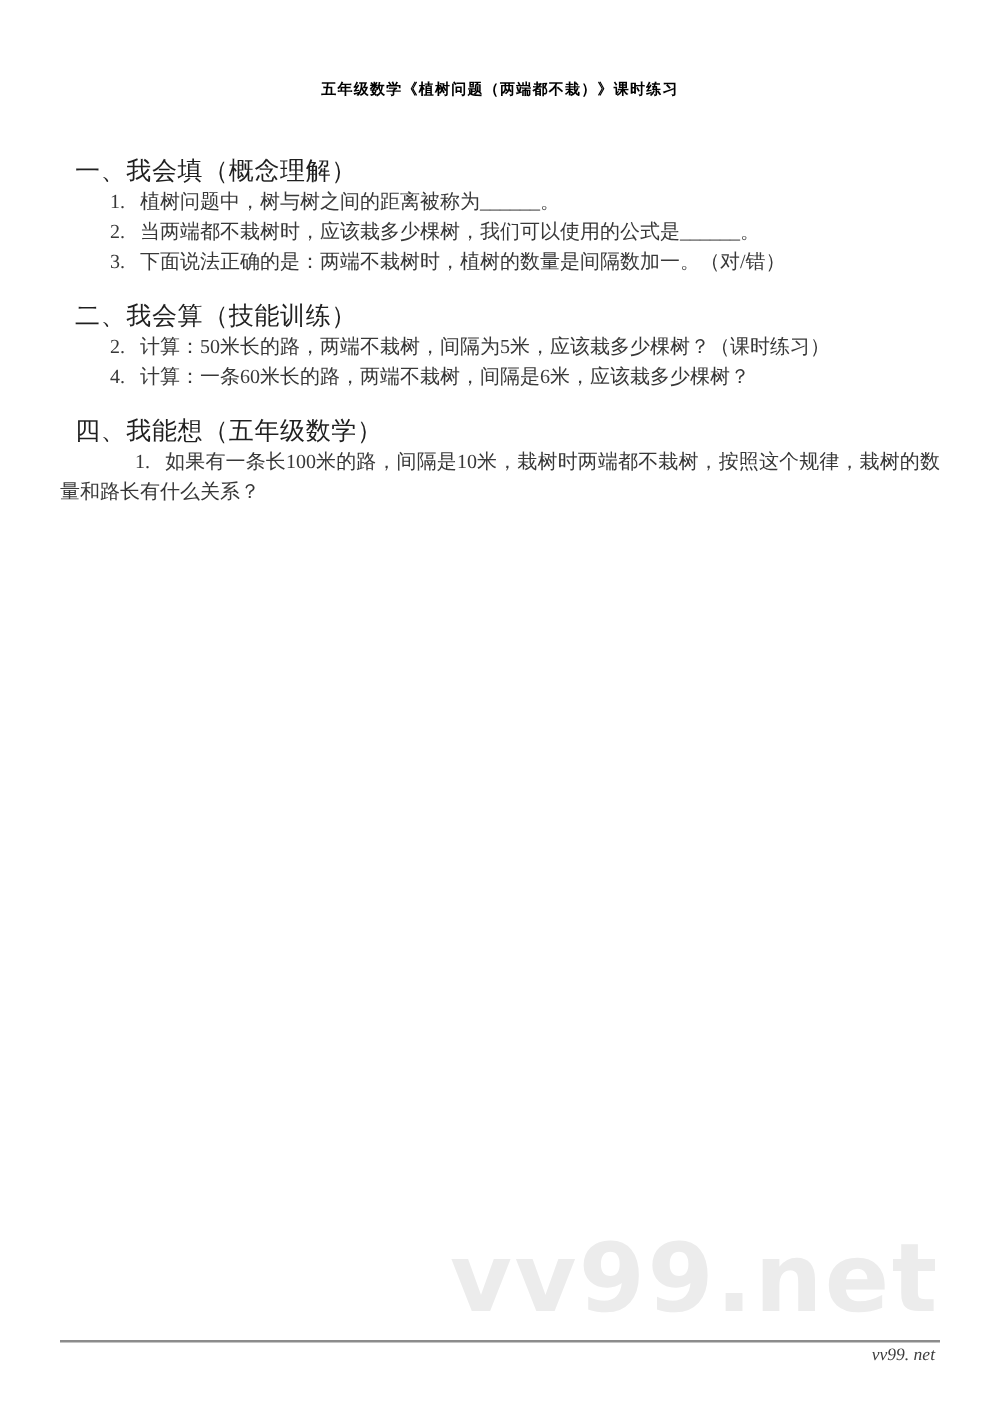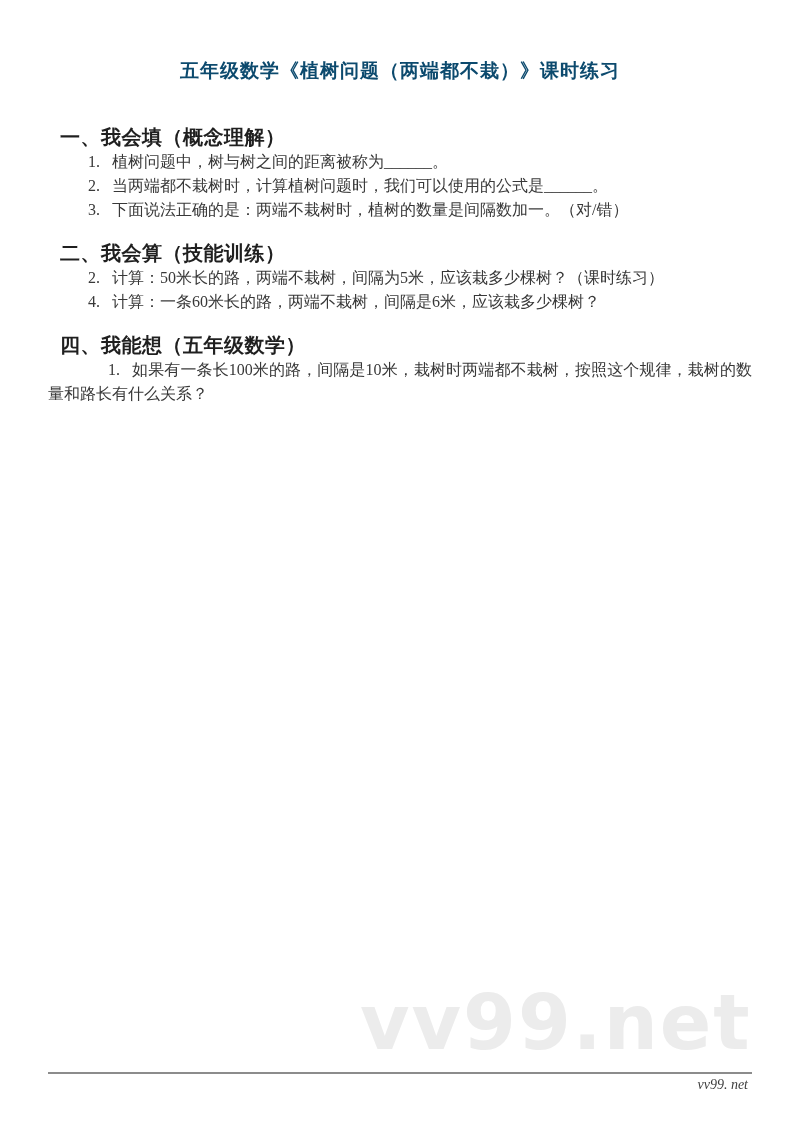--- a/index.html
+++ b/index.html
@@ -13,31 +13,31 @@
     overflow: hidden;
   }
   .page {
     position: relative;
     width: 800px;
     height: 1130px;
     background: #ffffff;
     padding: 56px 48px 0 48px;
   }
   .title {
-    font-size: 19px;
+    font-size: 12px;
     line-height: 30px;
     font-weight: bold;
     text-align: center;
-    color: #0c4a6e;
+    color: #000000;
     letter-spacing: 1px;
   }
   .section-heading {
     font-size: 20px;
     line-height: 26px;
-    font-weight: bold;
+    font-weight: normal;
     color: #1f1f1f;
     margin: 18px 0 0 12px;
     letter-spacing: 0.5px;
   }
   .section-heading.first {
     margin-top: 38px;
   }
   .item {
     font-size: 16px;
     line-height: 24px;
@@ -83,21 +83,21 @@
 
 <div class="page">
 
   <div class="watermark">vv99.net</div>
 
   <h1 class="title">五年级数学《植树问题（两端都不栽）》课时练习</h1>
 
   <div class="section sec12">
     <h2 class="section-heading first">一、我会填（概念理解）</h2>
     <p class="item"><span class="num">1.</span><span>植树问题中，树与树之间的距离被称为______。</span></p>
-    <p class="item"><span class="num">2.</span><span>当两端都不栽树时，计算植树问题时，我们可以使用的公式是______。</span></p>
+    <p class="item"><span class="num">2.</span><span>当两端都不栽树时，应该栽多少棵树，我们可以使用的公式是______。</span></p>
     <p class="item"><span class="num">3.</span><span>下面说法正确的是：两端不栽树时，植树的数量是间隔数加一。（对/错）</span></p>
   </div>
 
   <div class="section sec12">
     <h2 class="section-heading">二、我会算（技能训练）</h2>
     <p class="item"><span class="num">2.</span><span>计算：50米长的路，两端不栽树，间隔为5米，应该栽多少棵树？（课时练习）</span></p>
     <p class="item"><span class="num">4.</span><span>计算：一条60米长的路，两端不栽树，间隔是6米，应该栽多少棵树？</span></p>
   </div>
 
 

